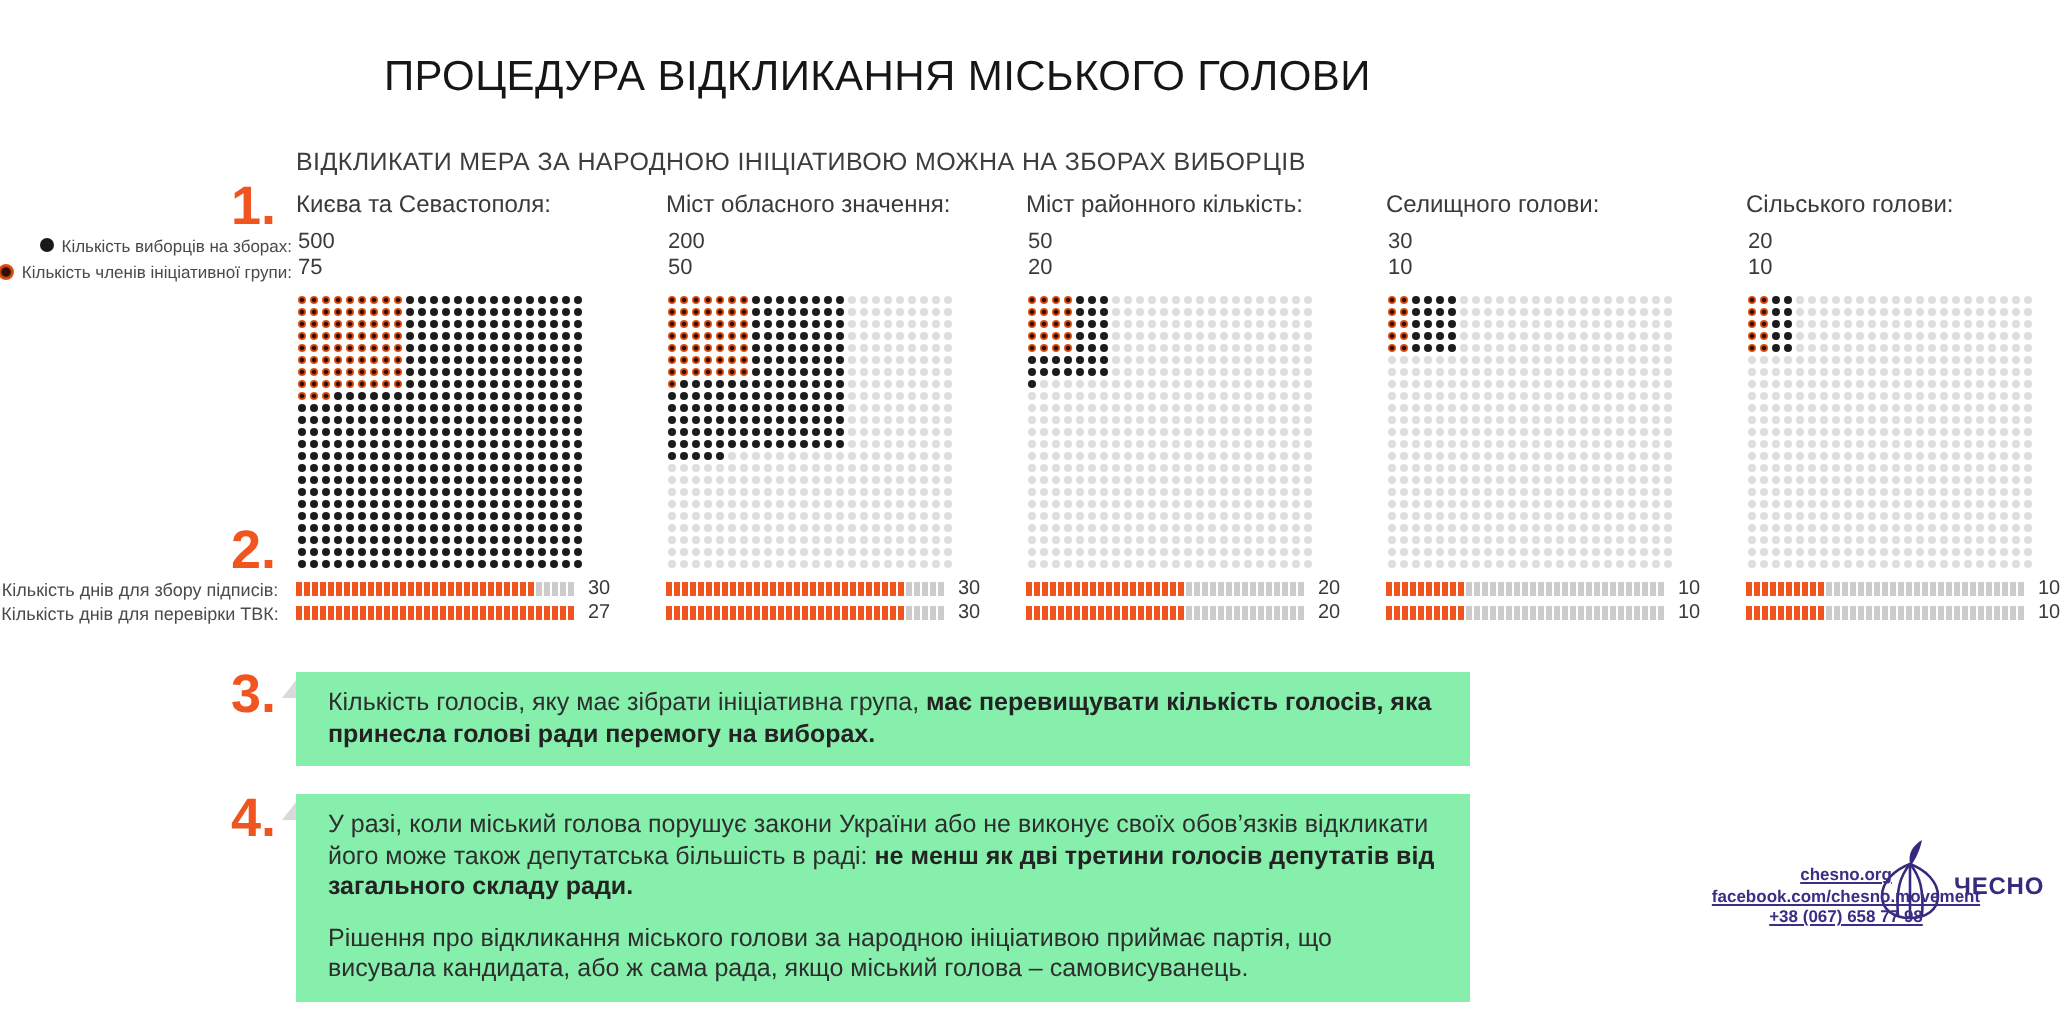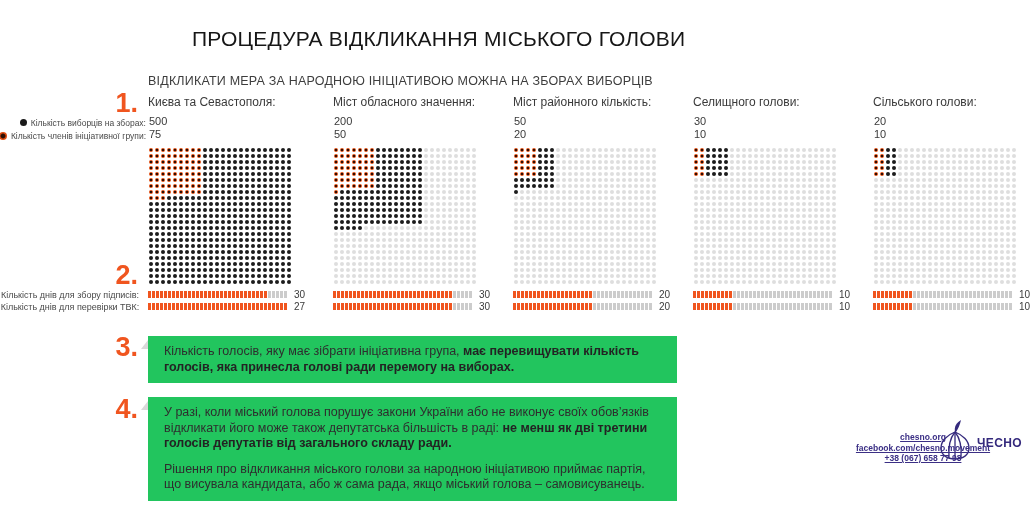--- a/index.html
+++ b/index.html
@@ -31,21 +31,21 @@
   .bar-row{position:absolute;left:0;display:flex;align-items:center;height:7px;}
   .bar-row.r1{top:196px;}.bar-row.r2{top:208px;}
   .seg{width:3px;height:7px;margin-right:1px;flex:0 0 auto;}
   .seg.on{background:#F0551F;}
   .seg.off{background:#cccccc;}
   .bar-val{margin-left:6px;font-size:10px;color:#3a3a3a;line-height:7px;}
 
   .bar-label{position:absolute;left:0;width:140px;text-align:center;font-size:9px;color:#4a4a4a;white-space:nowrap;}
   .bar-label.l1{top:290px;}.bar-label.l2{top:302px;}
 
-  .gbox{position:absolute;left:148px;width:529px;background:#22c55e;color:#2e2e2e;
+  .gbox{position:absolute;left:148px;width:587px;background:#86efac;color:#2e2e2e;
         font-size:12.5px;line-height:15.5px;padding:8px 16px;box-sizing:border-box;}
   .gbox::before{content:'';position:absolute;left:-7px;top:4px;width:0;height:0;
         border-right:7px solid #d9d9d9;border-top:9px solid transparent;}
   .gbox-3{top:336px;min-height:44px;}
   .gbox-4{top:397px;min-height:90px;}
   .gbox p{margin:0;}
   .gbox p + p{margin-top:10px;}
   .gbox strong{color:#232323;}
 
   .footer-logo{position:absolute;left:936px;top:418px;width:86px;height:44px;}

